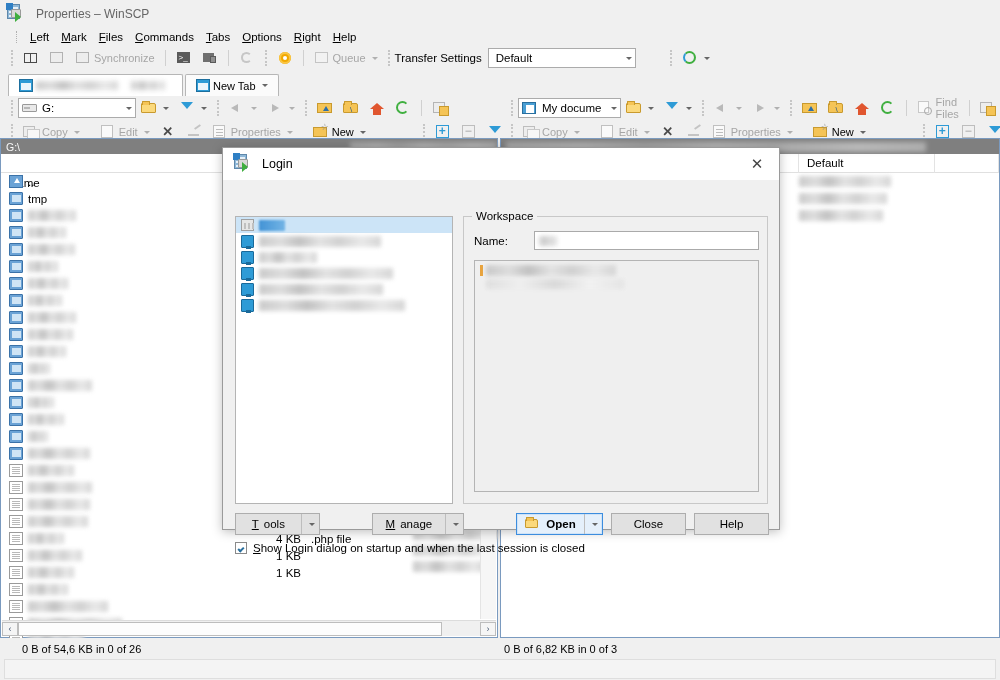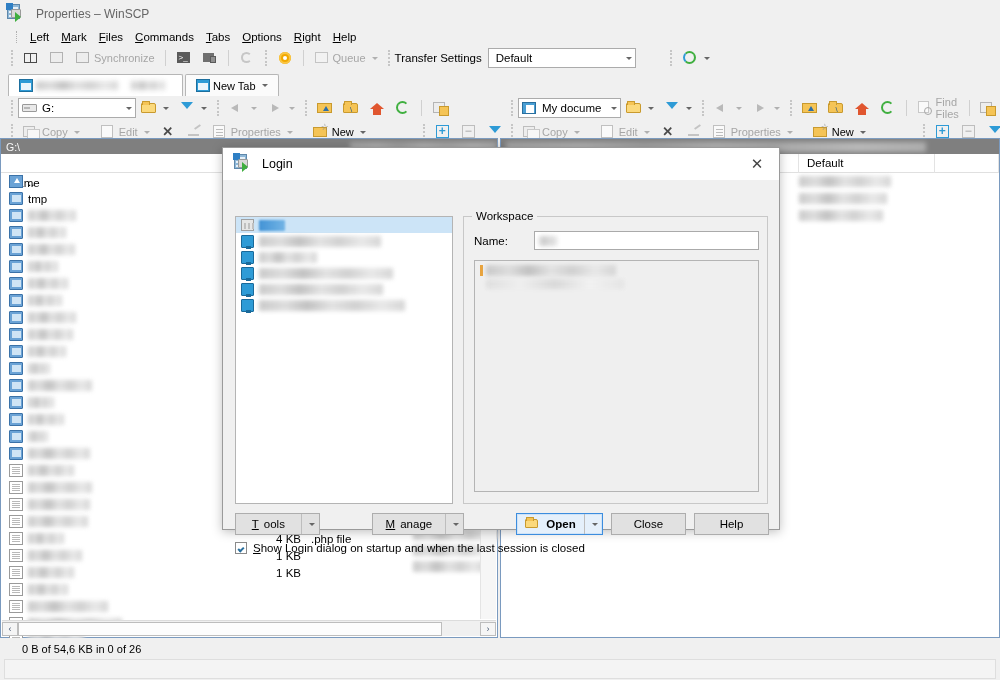--- a/index.html
+++ b/index.html
@@ -748,20 +748,21 @@
       </div>
       <div class="vscroll" style="top:35px;bottom:2px;background:#fff;border:none;">
         
       </div>
     </div>
   </div>
 
   <div class="statusbar">
     <div class="statusrow">
       <div class="s1">0 B of 54,6 KB in 0 of 26</div>
+      <div class="s2">0 B of 6,82 KB in 0 of 3</div>
     </div>
     <div class="bottomstrip"></div>
   </div>
 
   <div class="dialog">
     <div class="dlg-title">
       <div class="wsicon" style="margin-left:2px;">
         <div class="doc"></div>
           <div class="arrb"></div>
           <div class="lock"></div>

